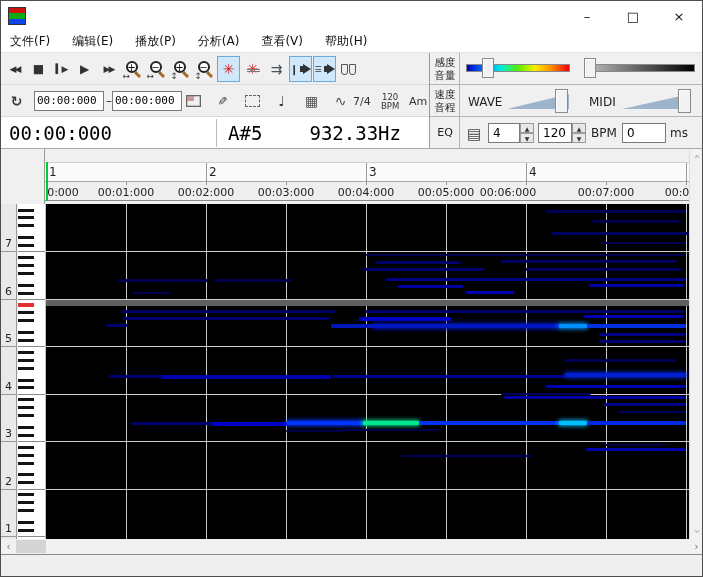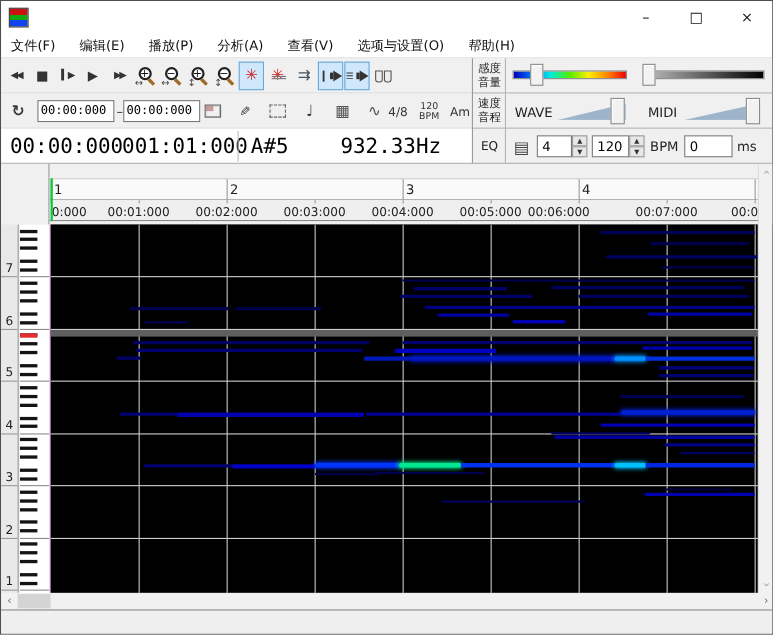--- a/index.html
+++ b/index.html
@@ -146,21 +146,20 @@
       <div class="winbtn">×</div>
     </div>
   </div>
 
   <div class="menubar">
     <span class="menu-item">文件(F)</span>
     <span class="menu-item">编辑(E)</span>
     <span class="menu-item">播放(P)</span>
     <span class="menu-item">分析(A)</span>
     <span class="menu-item">查看(V)</span>
-    <span class="menu-item">选项与设置(O)</span>
     <span class="menu-item">帮助(H)</span>
   </div>
 
   <div class="tb1">
     <div class="tbtn" style="left:2px">
         <span class="g-sm">◀◀</span>
       </div>
     <div class="tbtn" style="left:26px">
         <span class="g-md">■</span>
       </div>
@@ -263,31 +262,30 @@
     <div class="tbtn" style="left:269px">
         <span class="g-lg">♩</span>
       </div>
     <div class="tbtn" style="left:299px">
         <span class="g-lg" style="color:#555">▦</span>
       </div>
     <div class="tbtn" style="left:328px">
         <span class="g-lg" style="color:#555">∿</span>
       </div>
 
-    <span class="txt-label" style="left:352px;top:10px">4/8</span>
+    <span class="txt-label" style="left:352px;top:10px">7/4</span>
     <div class="bpm2" style="position:absolute;left:380px;top:8px">
       <div>120</div>
         <div>BPM</div>
     </div>
     <span class="txt-label" style="left:408px;top:10px">Am</span>
   </div>
 
   <div class="statusrow">
     <span class="st" style="left:8px">00:00:000</span>
-    <span class="st" style="left:110px">001:01:000</span>
     <div class="st-sep"></div>
     <span class="st" style="left:227px">A#5</span>
     <span class="st" style="left:300px;width:100px;text-align:right">932.33Hz</span>
   </div>
 
   <div class="panel">
 
     <div class="p-row" style="top:0">
       <div class="p-label">
         <span>感度</span>

